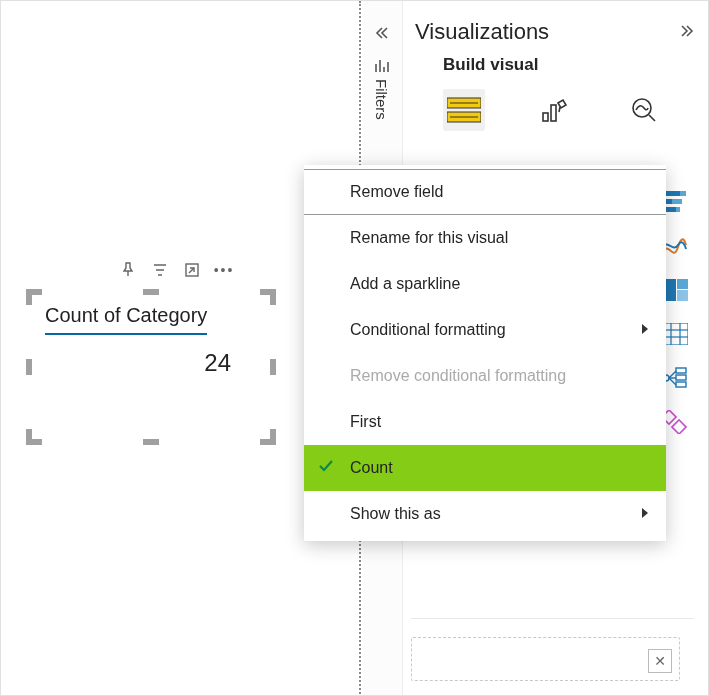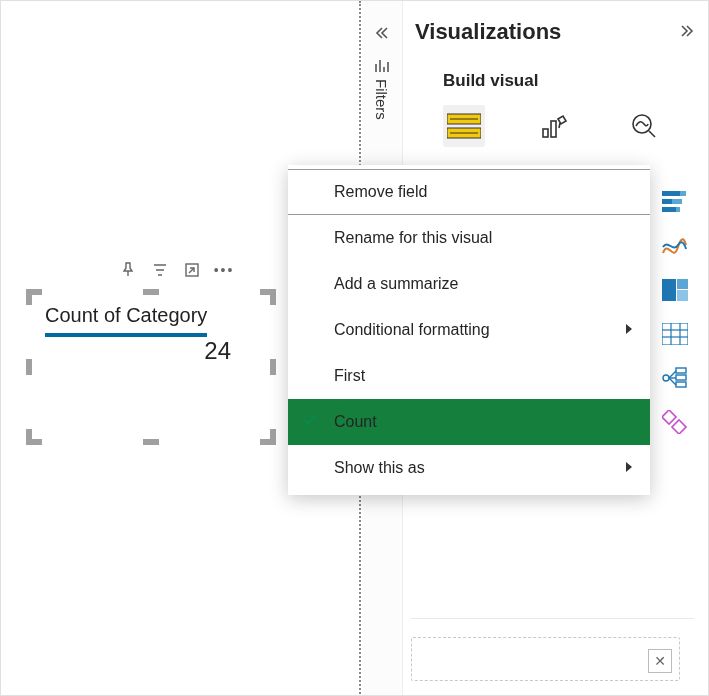--- a/index.html
+++ b/index.html
@@ -45,28 +45,28 @@
   .handle.v { width: 6px; height: 16px; }
   .card-inner {
     position: absolute;
     left: 10px; top: 8px; right: 10px; bottom: 8px;
     padding: 4px 6px;
   }
   .card-title {
     font-size: 20px;
     color: #222;
     padding-bottom: 6px;
-    border-bottom: 4px solid #0369a1;
+    border-bottom: 2px solid #0369a1;
     width: fit-content;
   }
   .card-value {
     font-size: 24px;
     text-align: right;
     padding-right: 26px;
-    margin-top: 0;
+    margin-top: 14px;
   }
   
   .filters-strip {
     position: absolute;
     left: 362px; top: 0;
     width: 40px; height: 696px;
     background: #fcfcfc;
     border-right: 1px solid #eee;
   }
   .filters-collapse {
@@ -88,25 +88,25 @@
   
   .viz-pane {
     position: absolute;
     left: 402px; top: 0; right: 0; height: 696px;
     background: #fff;
     padding: 0 12px;
   }
   .viz-header {
     display: flex; align-items: center; justify-content: space-between;
     padding-top: 18px;
-    font-size: 22px; font-weight: 700;
+    font-size: 22px; font-weight: 400;
   }
   .viz-sub {
     font-size: 17px; font-weight: 600;
-    margin-top: 26px;
+    margin-top: 10px;
     padding-left: 28px;
   }
   .viz-tabs {
     display: flex; gap: 48px;
     padding-left: 28px;
     margin-top: 14px;
   }
   .viz-tab {
     width: 42px; height: 42px;
     display:flex; align-items:center; justify-content:center;
@@ -117,39 +117,39 @@
   .viz-gallery {
     position: absolute;
     right: 14px; top: 186px;
     width: 34px;
     display: flex; flex-direction: column; gap: 14px;
   }
   .vg-item { width: 30px; height: 30px; display:flex; align-items:center; justify-content:center; }
   
   .context-menu {
     position: absolute;
-    left: 287px; top: 164px;
+    left: 303px; top: 164px;
     width: 362px;
     background: #fff;
     box-shadow: 0 4px 18px rgba(0,0,0,0.22);
     z-index: 50;
     padding: 4px 0;
   }
   .cm-item {
     display: flex; align-items: center;
     height: 46px;
     padding: 0 16px 0 46px;
     font-size: 16px;
     color: #252525;
     cursor: pointer;
     position: relative;
   }
   .cm-item.highlight { background: #fff; border-top:1px solid #999; border-bottom:1px solid #999; }
   .cm-item.disabled { color: #aaa; cursor: default; }
-  .cm-item.selected { background: #15803d; }
+  .cm-item.selected { background: #84cc16; }
   .cm-item .chev {
     position: absolute; right: 16px; top: 50%; transform: translateY(-50%);
     color: #333;
   }
   .cm-check {
     position: absolute; left: 14px; top: 50%; transform: translateY(-50%);
     color: #088a4b;
   }
   
   .close-box {
@@ -327,27 +327,30 @@
 <div class="close-box">✕</div>
 
 <div class="context-menu" id="ctx">
     <div class="cm-item highlight">
       <span>Remove field</span>
     </div>
     <div class="cm-item">
       <span>Rename for this visual</span>
     </div>
     <div class="cm-item">
-      <span>Add a summarize</span>
+      <span>Add a sparkline</span>
     </div>
     <div class="cm-item">
       <span>Conditional formatting</span>
       <span class="chev"><svg width="10" height="12" viewBox="0 0 10 12">
           <path d="M2 1l6 5-6 5z" fill="#333"></path>
         </svg></span>
+    </div>
+    <div class="cm-item disabled">
+      <span>Remove conditional formatting</span>
     </div>
     <div class="cm-item">
       <span>First</span>
     </div>
     <div class="cm-item selected">
       <span>Count</span>
       <span class="cm-check"><svg width="16" height="16" viewBox="0 0 16 16" stroke="#088a4b" fill="none" stroke-width="2.2">
           <path d="M2 8l4 4 8-9"></path>
         </svg></span>
     </div>

